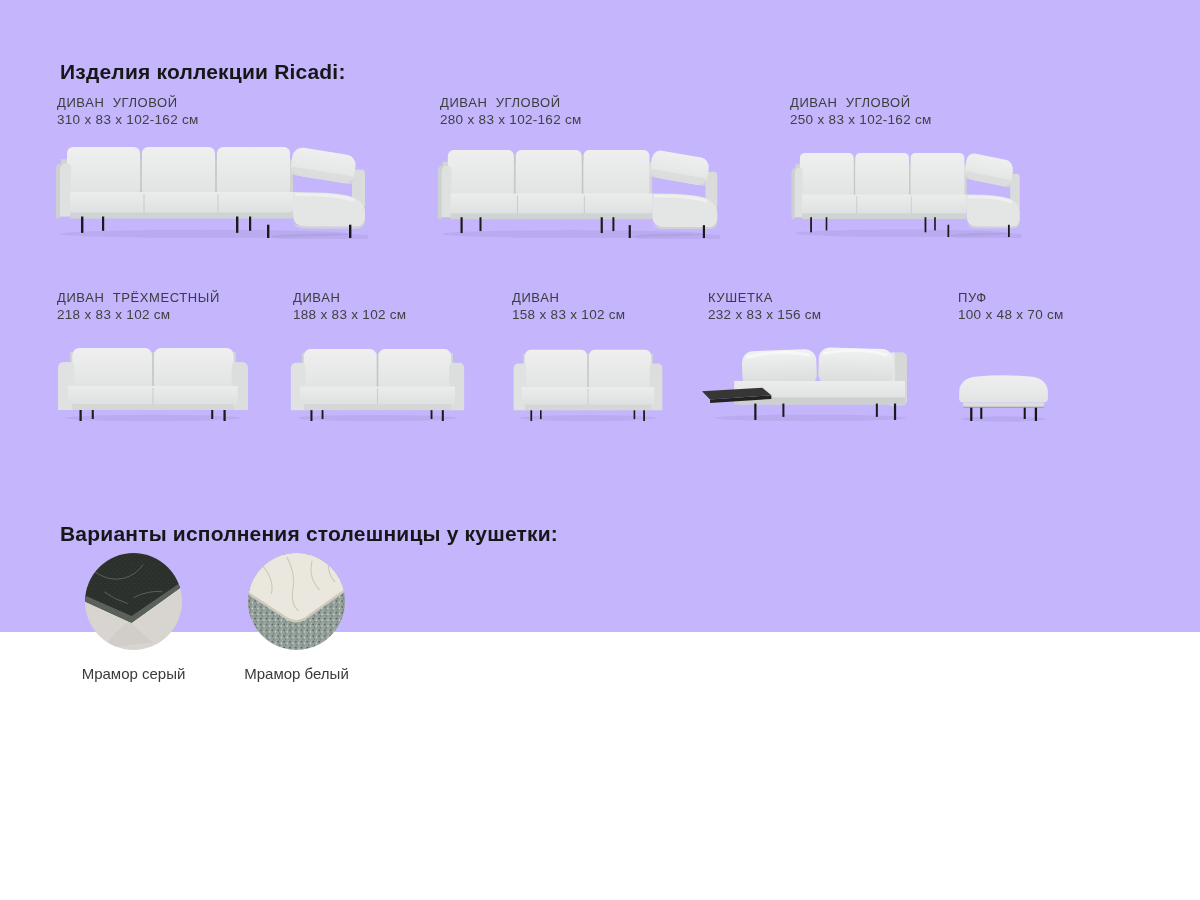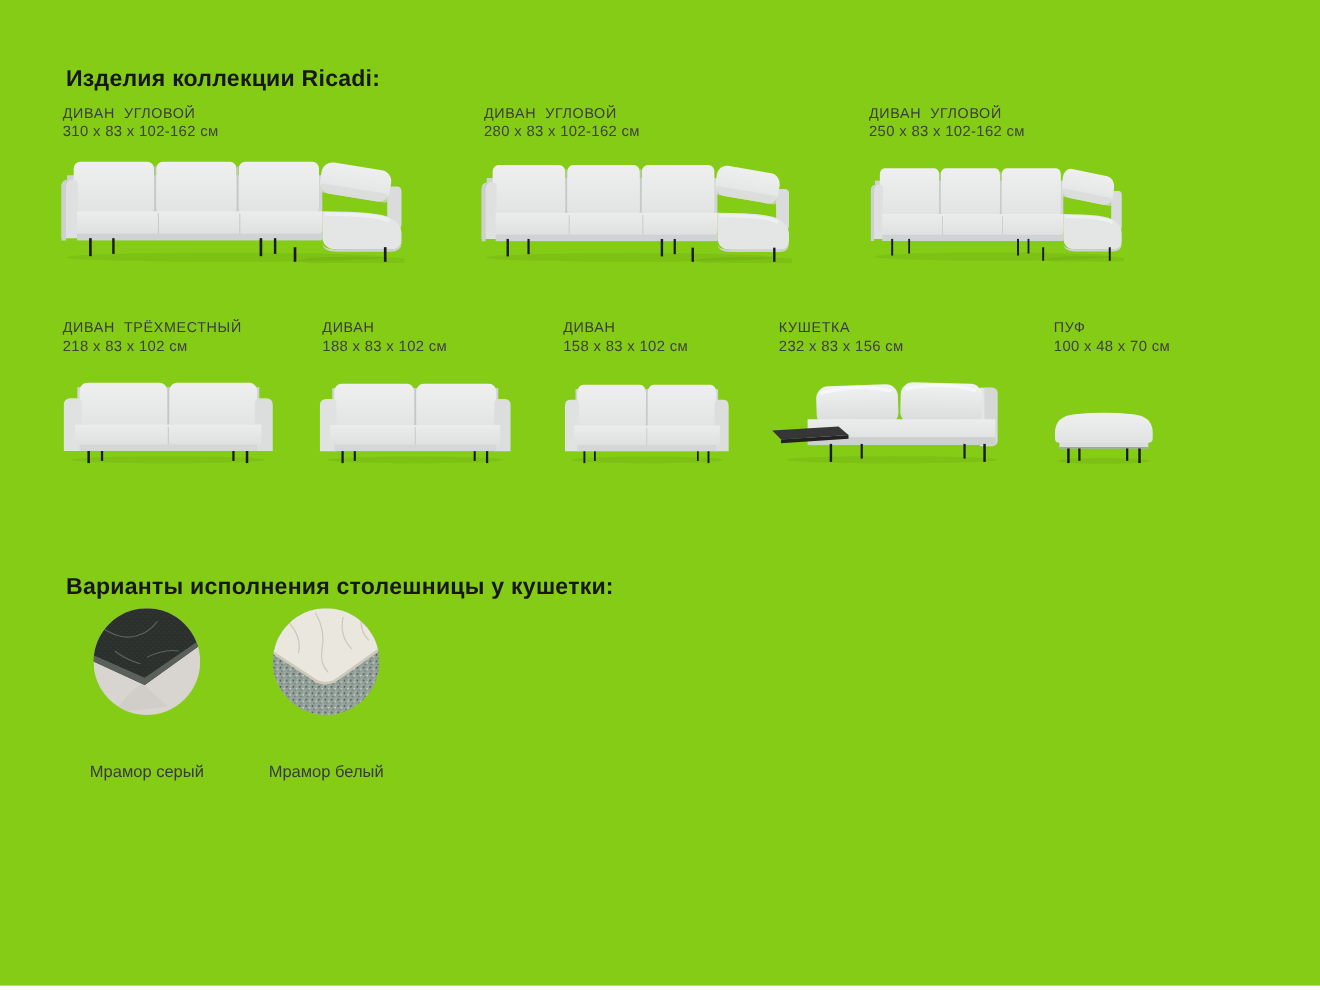--- a/index.html
+++ b/index.html
@@ -1,38 +1,38 @@
 <!DOCTYPE html>
 <html><head>
 <meta charset="utf-8">
 <style>
   html,body{margin:0;padding:0;}
   body{
     width:1200px;height:900px;background:#ffffff;overflow:hidden;
     font-family:"Liberation Sans","DejaVu Sans",sans-serif;
     -webkit-font-smoothing:antialiased;
   }
-  .page{position:relative;width:1200px;height:896px;background:#84cc16;}
+  .page{position:relative;width:1200px;height:632px;background:#c4b5fd;}
   .sec-title{
     position:absolute;font-size:21px;font-weight:700;color:#171717;
     letter-spacing:.2px;white-space:nowrap;
   }
   .card{position:absolute;}
   .pname{
     font-size:13px;color:#3c3c3c;letter-spacing:.6px;word-spacing:4px;
     white-space:nowrap;line-height:1;
   }
   .pdims{
     font-size:13.5px;color:#414141;letter-spacing:.3px;margin-top:4px;
     white-space:nowrap;line-height:1;
   }
   .pimg{position:absolute;display:block;}
   .swatch-label{
     position:absolute;font-size:15px;color:#3a3a3a;text-align:center;
-    white-space:nowrap;line-height:1;margin-top:28px;
+    white-space:nowrap;line-height:1;
   }
   svg{display:block;}
 </style>
 </head>
 <body>
 
 <svg width="0" height="0" style="position:absolute" aria-hidden="true">
   <defs>
     <linearGradient id="g-cush" x1="0" y1="0" x2="0" y2="1">
       <stop offset="0" stop-color="#efefef"></stop>

